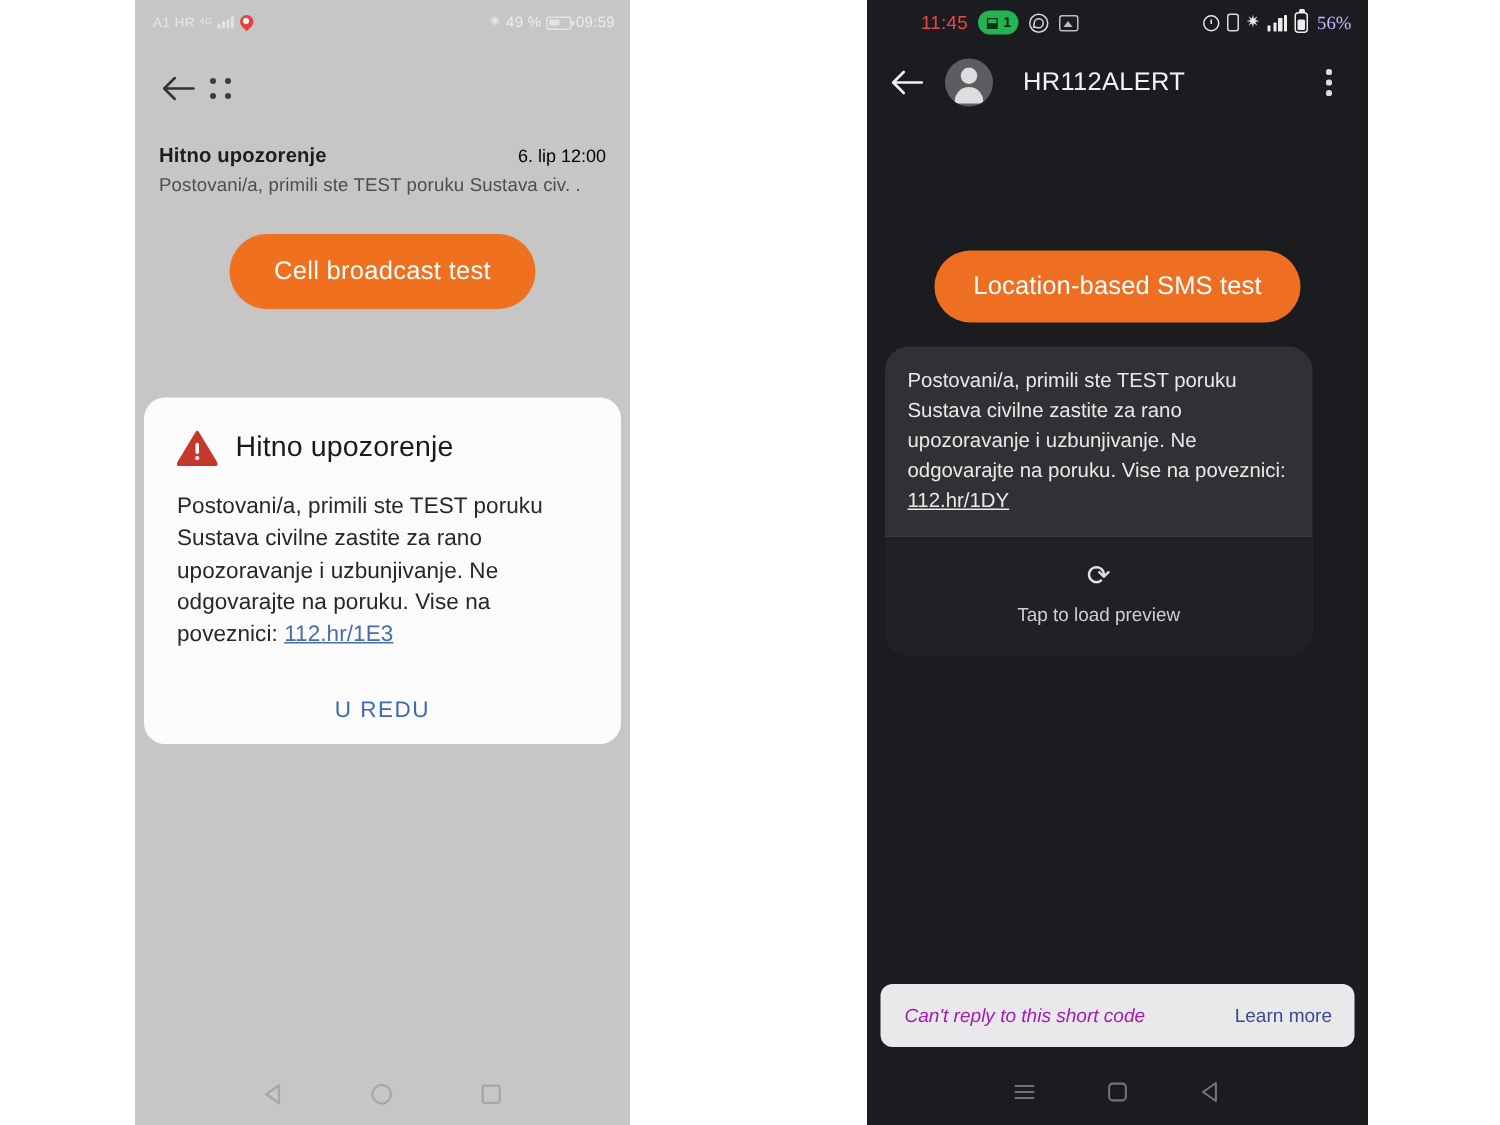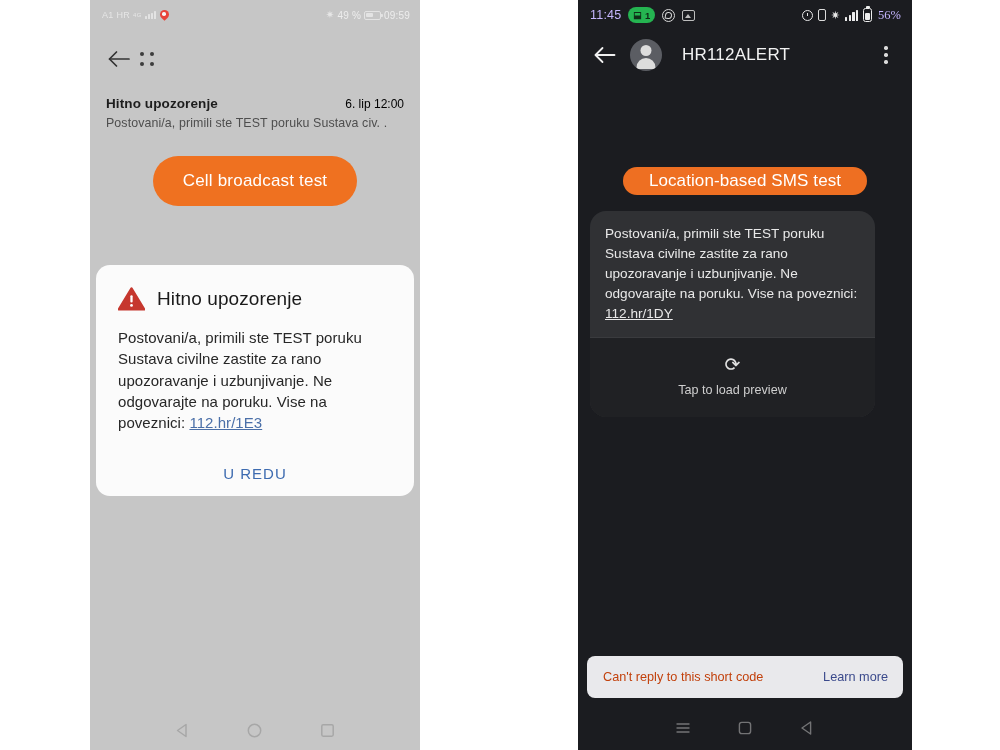--- a/index.html
+++ b/index.html
@@ -98,21 +98,21 @@
   
   .phone-right {
     position:absolute; left:578px; top:0; width:334px; height:750px;
     background:#1b1c20; overflow:hidden;
   }
   .r-statusbar {
     height: 30px; display:flex; align-items:center; justify-content:space-between;
     padding: 0 11px 0 12px; color:#f3f3f3;
   }
   .r-st-left { display:flex; align-items:center; gap:7px; }
-  .r-clock { font-size:12.5px; color:#c4b5fd; letter-spacing:.2px; }
+  .r-clock { font-size:12.5px; color:#ef4444; letter-spacing:.2px;margin-left:24px; }
   .green-pill {
     background:#25b451; border-radius:9px; height:16px; padding:0 5px;
     display:flex; align-items:center; gap:3px; color:#0d2a14; font-size:9.5px; font-weight:700;
   }
   .green-pill .g-ico { font-size:9px; color:#0f2f18; line-height:1; }
   .wa-ico { width:13px;height:13px;border:1.4px solid #d8d8d8;border-radius:50%;display:inline-block;position:relative; }
   .wa-ico::after{content:"";position:absolute;left:2.2px;top:2.4px;width:5px;height:5px;border:1.3px solid #d8d8d8;border-radius:50% 50% 50% 0;transform:rotate(8deg);}
   .pic-ico { width:13px;height:11px;border:1.3px solid #bdbdbd;border-radius:2px;display:inline-block;position:relative; }
   .pic-ico::after{content:"";position:absolute;left:1.5px;bottom:1.3px;width:0;height:0;border-left:3.2px solid transparent;border-right:3.2px solid transparent;border-bottom:4px solid #bdbdbd;}
   .r-st-right { display:flex; align-items:center; gap:5px; }
@@ -139,21 +139,21 @@
   }
   .avatar::before{content:"";position:absolute;left:50%;top:6px;transform:translateX(-50%);width:11px;height:11px;border-radius:50%;background:#ddd;}
   .avatar::after{content:"";position:absolute;left:50%;bottom:2px;transform:translateX(-50%);width:19px;height:11px;border-radius:10px 10px 0 0;background:#ddd;}
   .r-title { flex:1; margin-left:20px; font-size:17px; color:#f2f2f2; letter-spacing:.2px; }
   .r-menu { width:24px;height:28px;display:flex;flex-direction:column;align-items:center;justify-content:center;gap:3.5px;cursor:pointer; }
   .r-menu i { width:3.4px;height:3.4px;border-radius:50%;background:#dcdcdc;display:block; }
 
   .r-cta-wrap { display:flex; justify-content:center; margin-top:87px; }
   .pill-r {
     background:#ee6f22; color:#fff; border:none; border-radius:32px;
-    padding:4px 26px; font-size:17px; font-family:"Liberation Sans",sans-serif;
+    padding:14px 26px; font-size:17px; font-family:"Liberation Sans",sans-serif;
     letter-spacing:.1px; cursor:pointer; white-space:nowrap;
   }
 
   .r-daystamp { text-align:center; color:#b7b7b7; font-size:11.5px; margin-top:163px; letter-spacing:.2px; }
 
   .r-bubble-wrap { margin-top:16px; padding-left:12px; }
   .r-bubble { width:285px; border-radius:16px; overflow:hidden; background:#303134; }
   .r-bubble-text { padding:13px 14px 13px 15px; font-size:13.6px; line-height:1.47; color:#e9e9e9; }
   .r-link { color:#e9e9e9; text-decoration:underline; }
   .r-preview {
@@ -163,21 +163,21 @@
   .refresh-ico { font-size:19px; color:#e2e2e2; line-height:1; display:block; }
   .r-preview-label { margin-top:9px; font-size:12.6px; color:#cfcfcf; }
   .r-time { margin-top:7px; padding-left:13px; font-size:11.3px; color:#bdbdbd; }
 
   .r-shortcode {
     position:absolute; left:9px; right:9px; bottom:52px;
     background:#e9e9ec; border-radius:8px; height:42px;
     display:flex; align-items:center; justify-content:space-between;
     padding:0 15px 0 16px;
   }
-  .r-sc-text { font-size:12.7px; color:#c2410c; }
+  .r-sc-text { font-size:12.7px; color:#a21caf;font-style:italic; }
   .r-sc-link { font-size:12.7px; color:#3b4a8c; cursor:pointer; }
 
   .r-navbar {
     position:absolute; left:0; right:0; bottom:0; height:40px;
     display:flex; align-items:center; justify-content:space-around; padding:0 74px;
   }
   .r-navbar .navglyph { opacity:.62; }
 </style>
 </head>
 <body>

